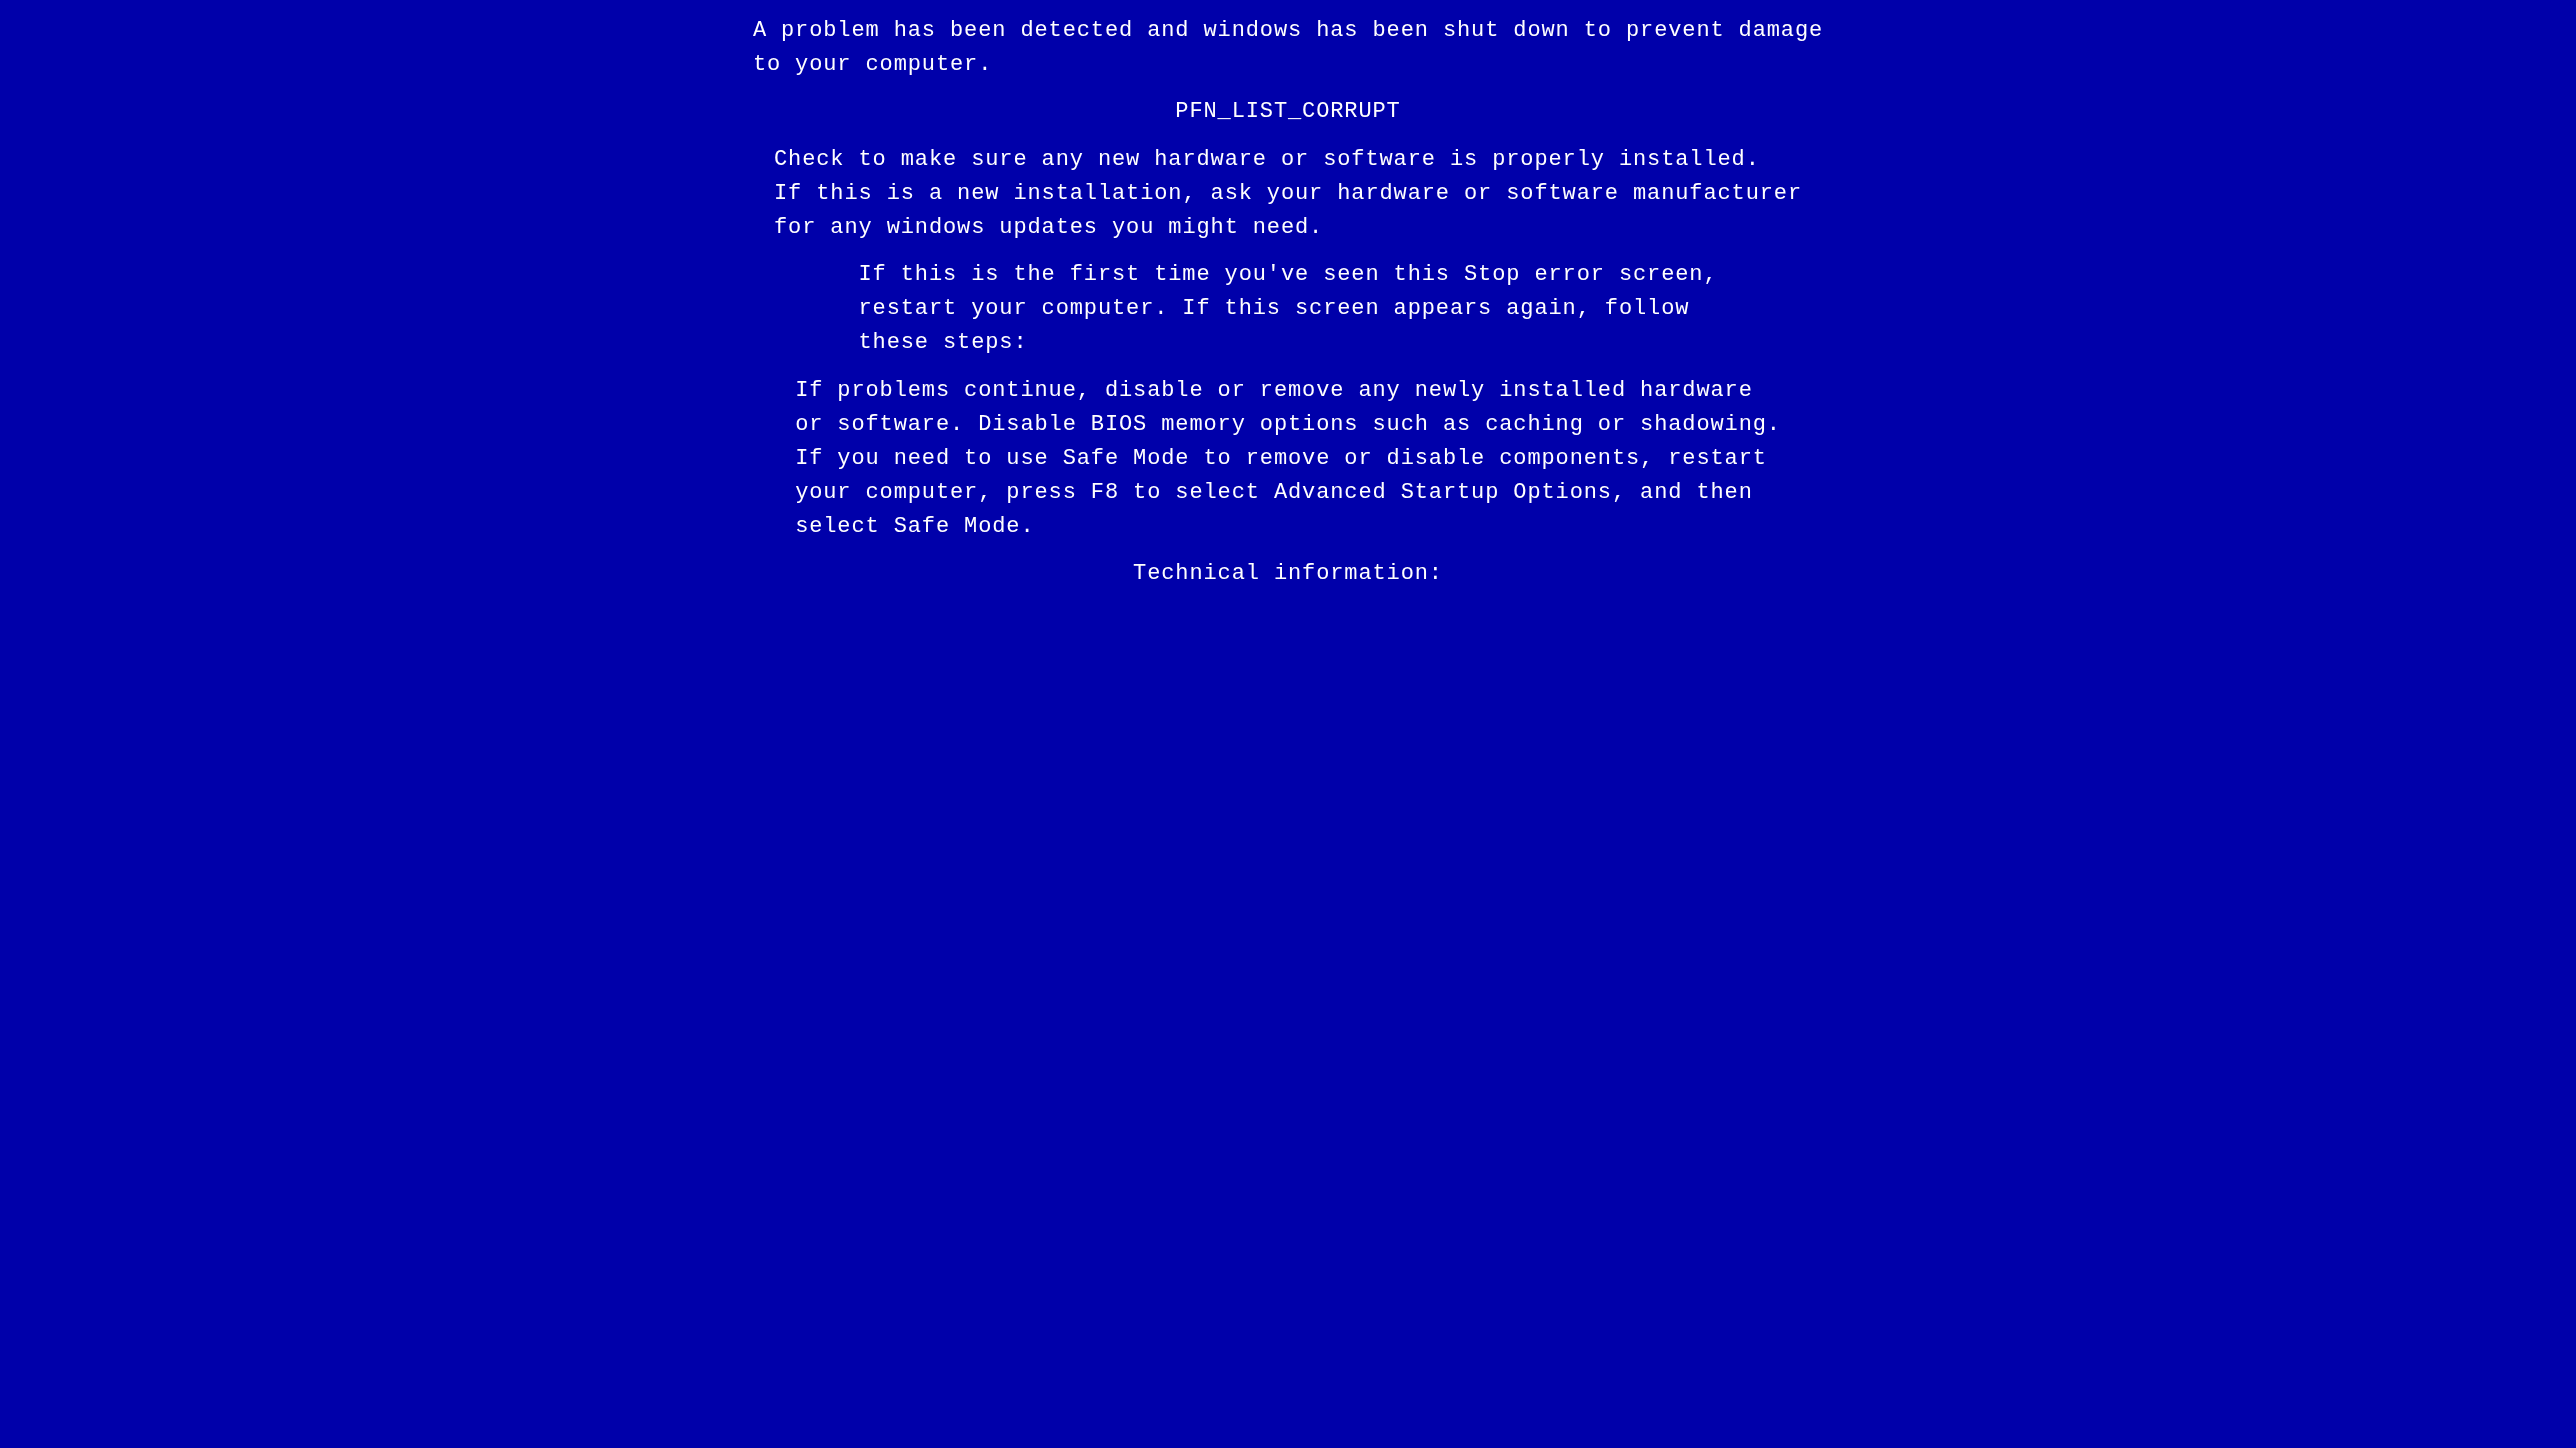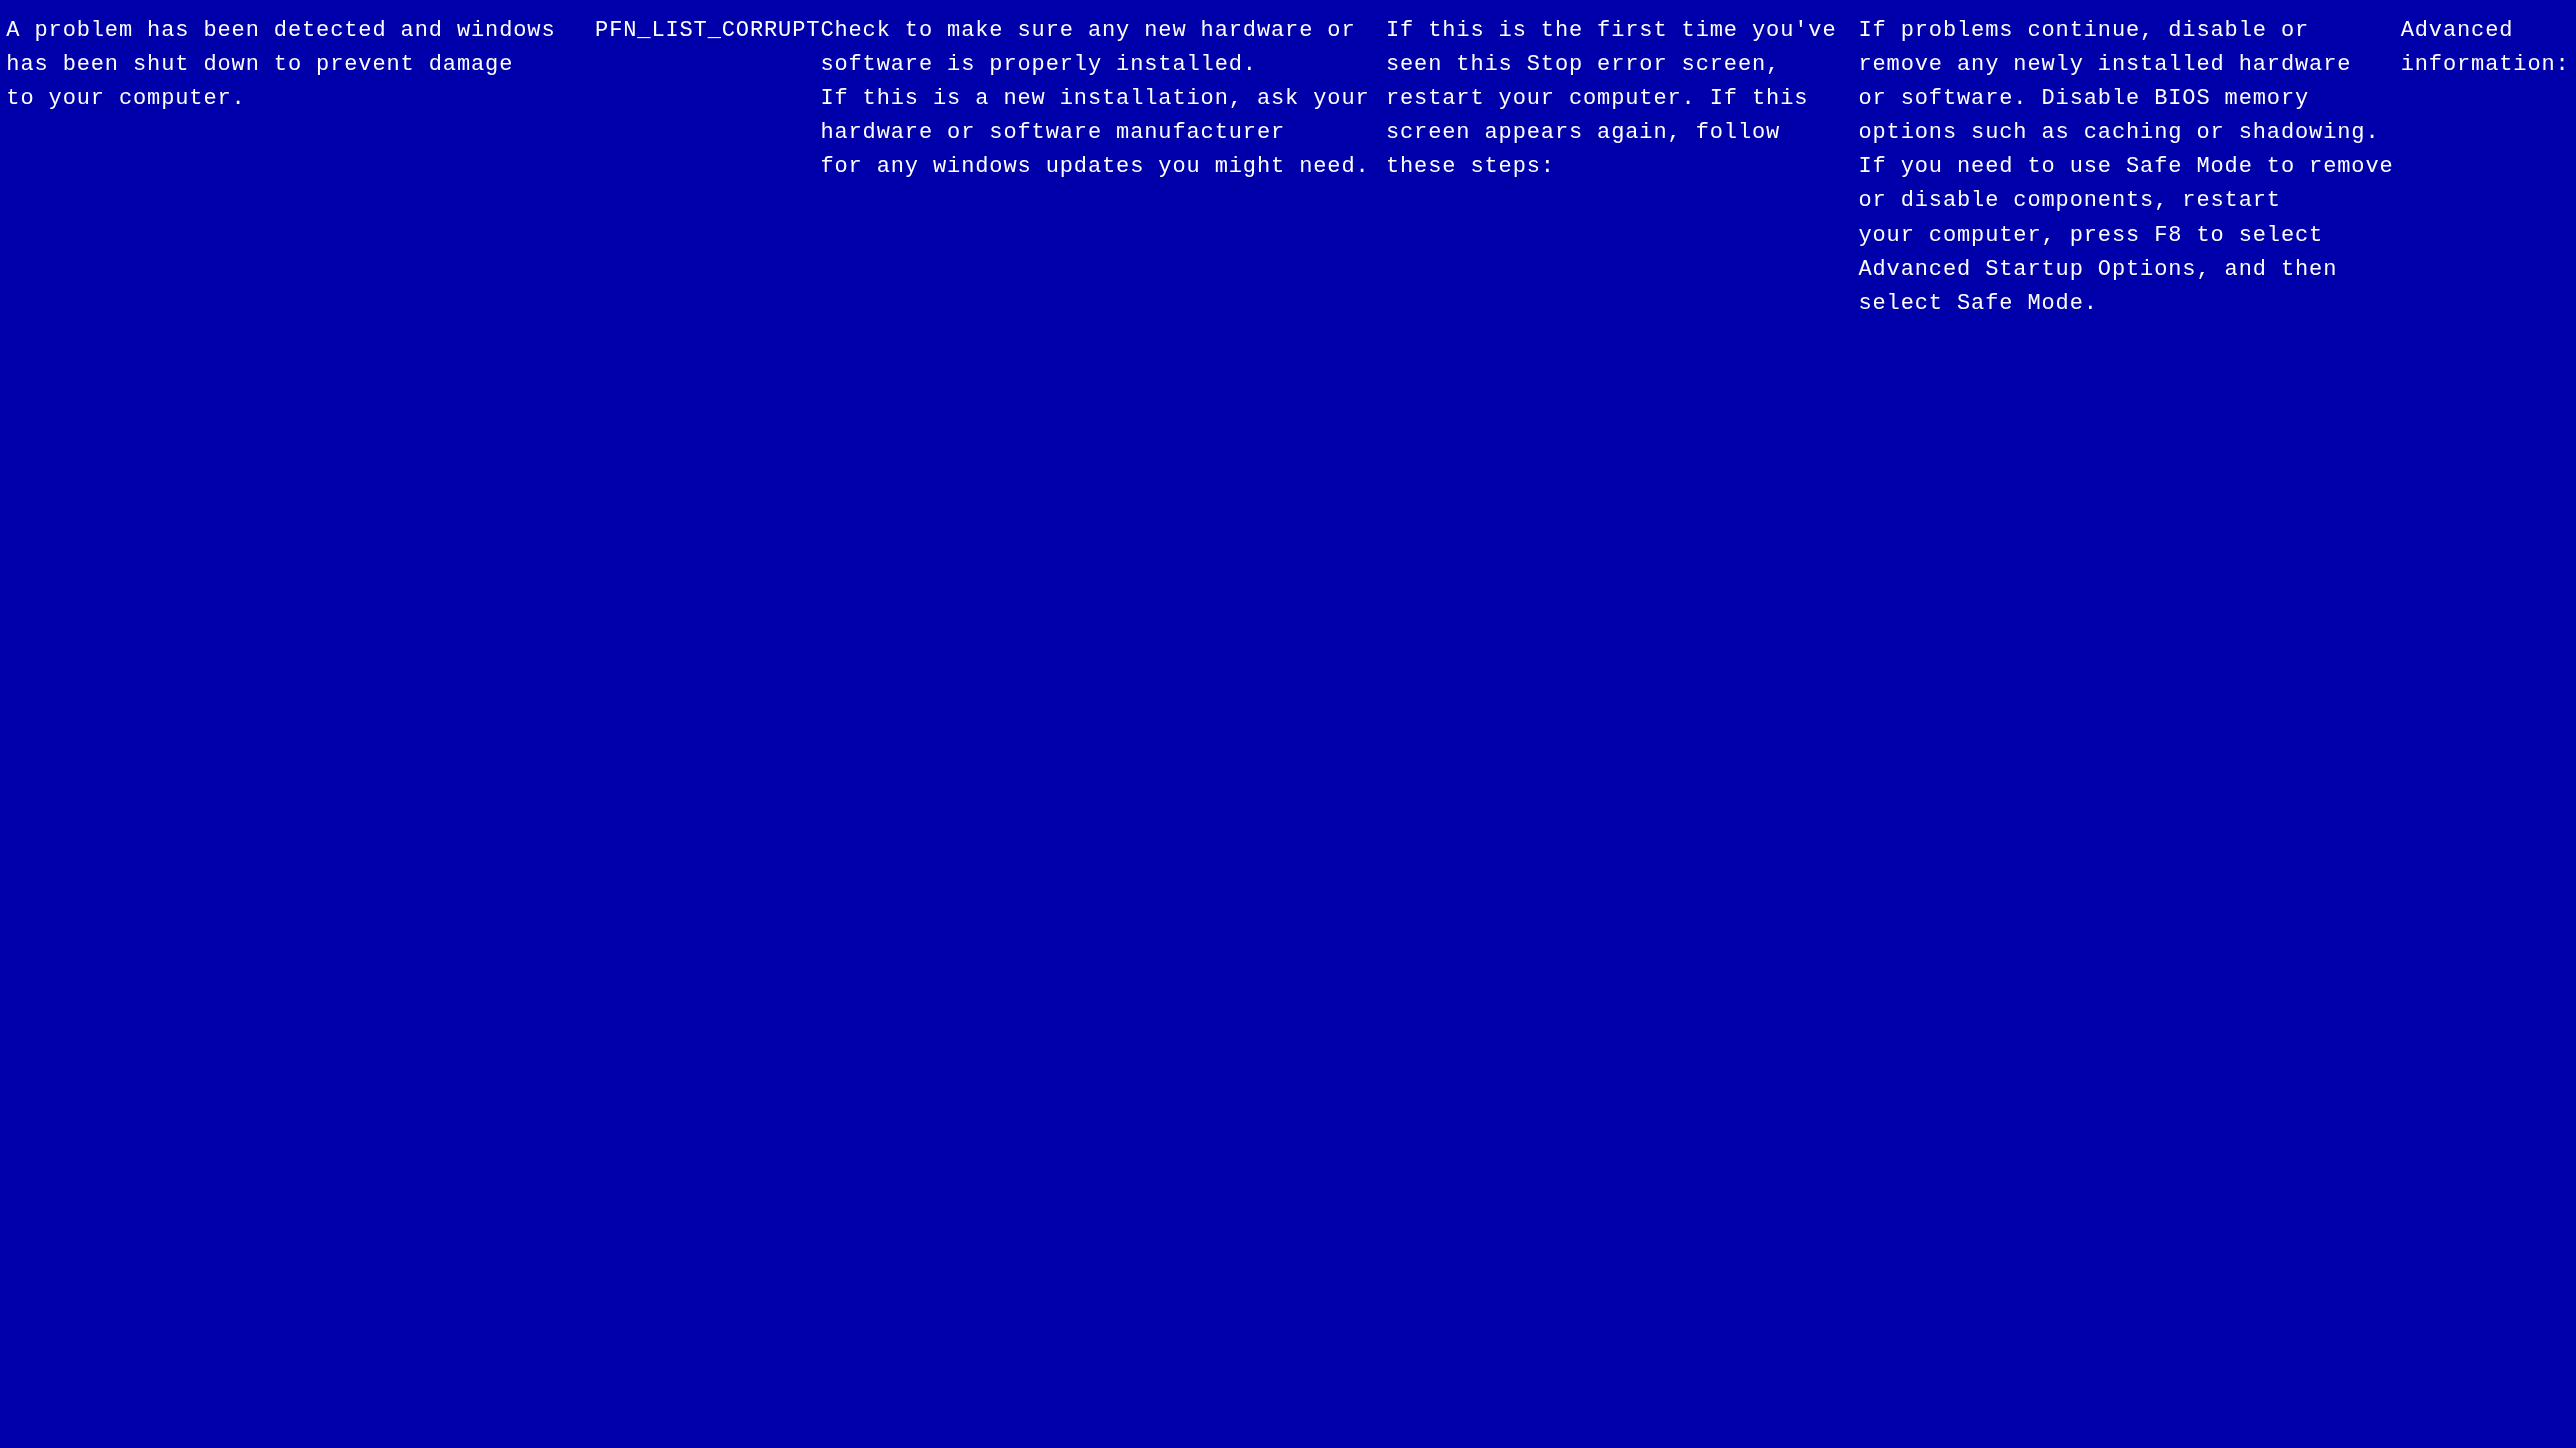--- a/index.html
+++ b/index.html
@@ -13,25 +13,26 @@
       height: 100%;
       background-color: #0000aa;
       overflow: hidden;
     }
 
     .bsod-screen {
       width: 100%;
       height: 100%;
       background-color: #0000aa;
       display: flex;
-      flex-direction: row;
+      flex-direction: column;
       justify-content: flex-start;
       padding: 14px 6.3px 6.3px 6.3px;
       font-family: 'Courier New', Courier, monospace;
       color: #ffffff;
+      align-items: center;
     }
 
     .bsod-text {
       font-family: 'Courier New', Courier, monospace;
       font-size: clamp(9.5px, 1.55vw, 22px);
       line-height: 1.55;
       color: #ffffff;
       white-space: pre-wrap;
       letter-spacing: 0.04em;
     }
@@ -51,15 +52,15 @@
 If this is a new installation, ask your hardware or software manufacturer
 for any windows updates you might need.</div>
   <div class="bsod-block bsod-text">If this is the first time you've seen this Stop error screen,
 restart your computer. If this screen appears again, follow
 these steps:</div>
   <div class="bsod-block bsod-text">If problems continue, disable or remove any newly installed hardware
 or software. Disable BIOS memory options such as caching or shadowing.
 If you need to use Safe Mode to remove or disable components, restart
 your computer, press F8 to select Advanced Startup Options, and then
 select Safe Mode.</div>
-  <div class="bsod-block bsod-text">Advanced information:</div>
+  <div class="bsod-block bsod-text">Technical information:</div>
 </div>
 
 
 </body></html>

